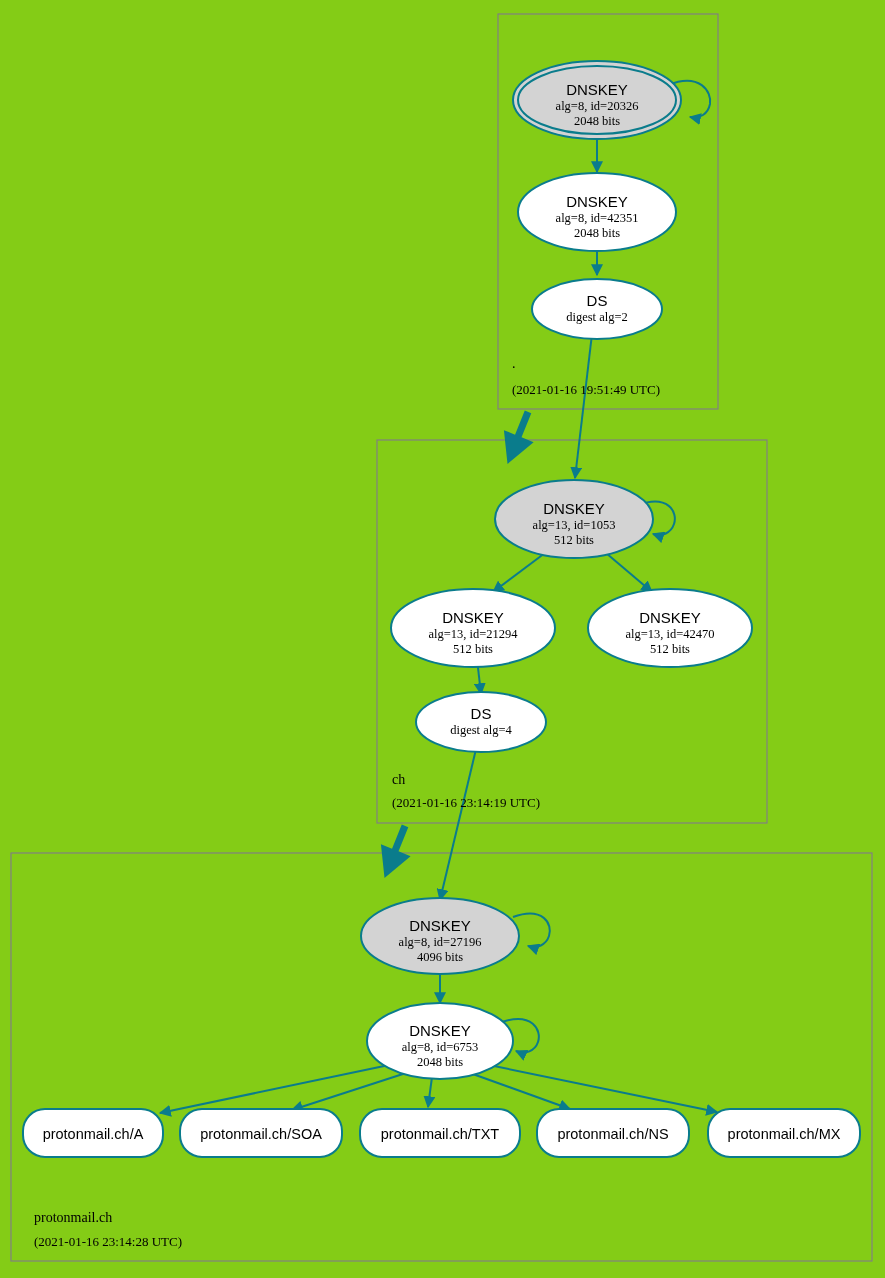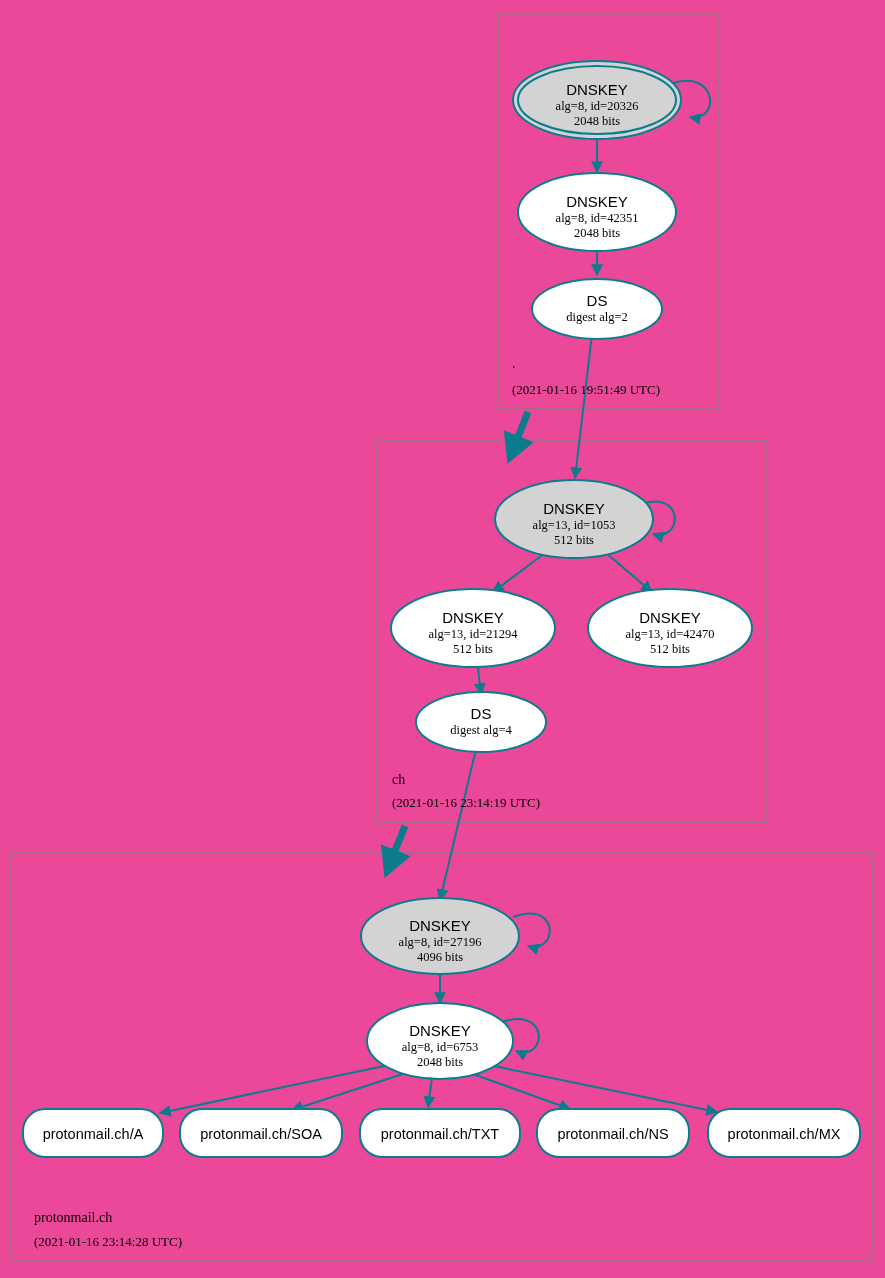--- a/index.html
+++ b/index.html
@@ -7,21 +7,21 @@
     padding: 0;
     background: #ffffff;
   }
   body {
     font-family: "Liberation Sans", sans-serif;
   }
   #canvas {
     position: relative;
     width: 885px;
     height: 1278px;
-    background: #ec4899;
+    background: #84cc16;
     overflow: hidden;
   }
   svg#graph {
     position: absolute;
     left: 0;
     top: 0;
     width: 885px;
     height: 1278px;
   }
   .zone-box {

